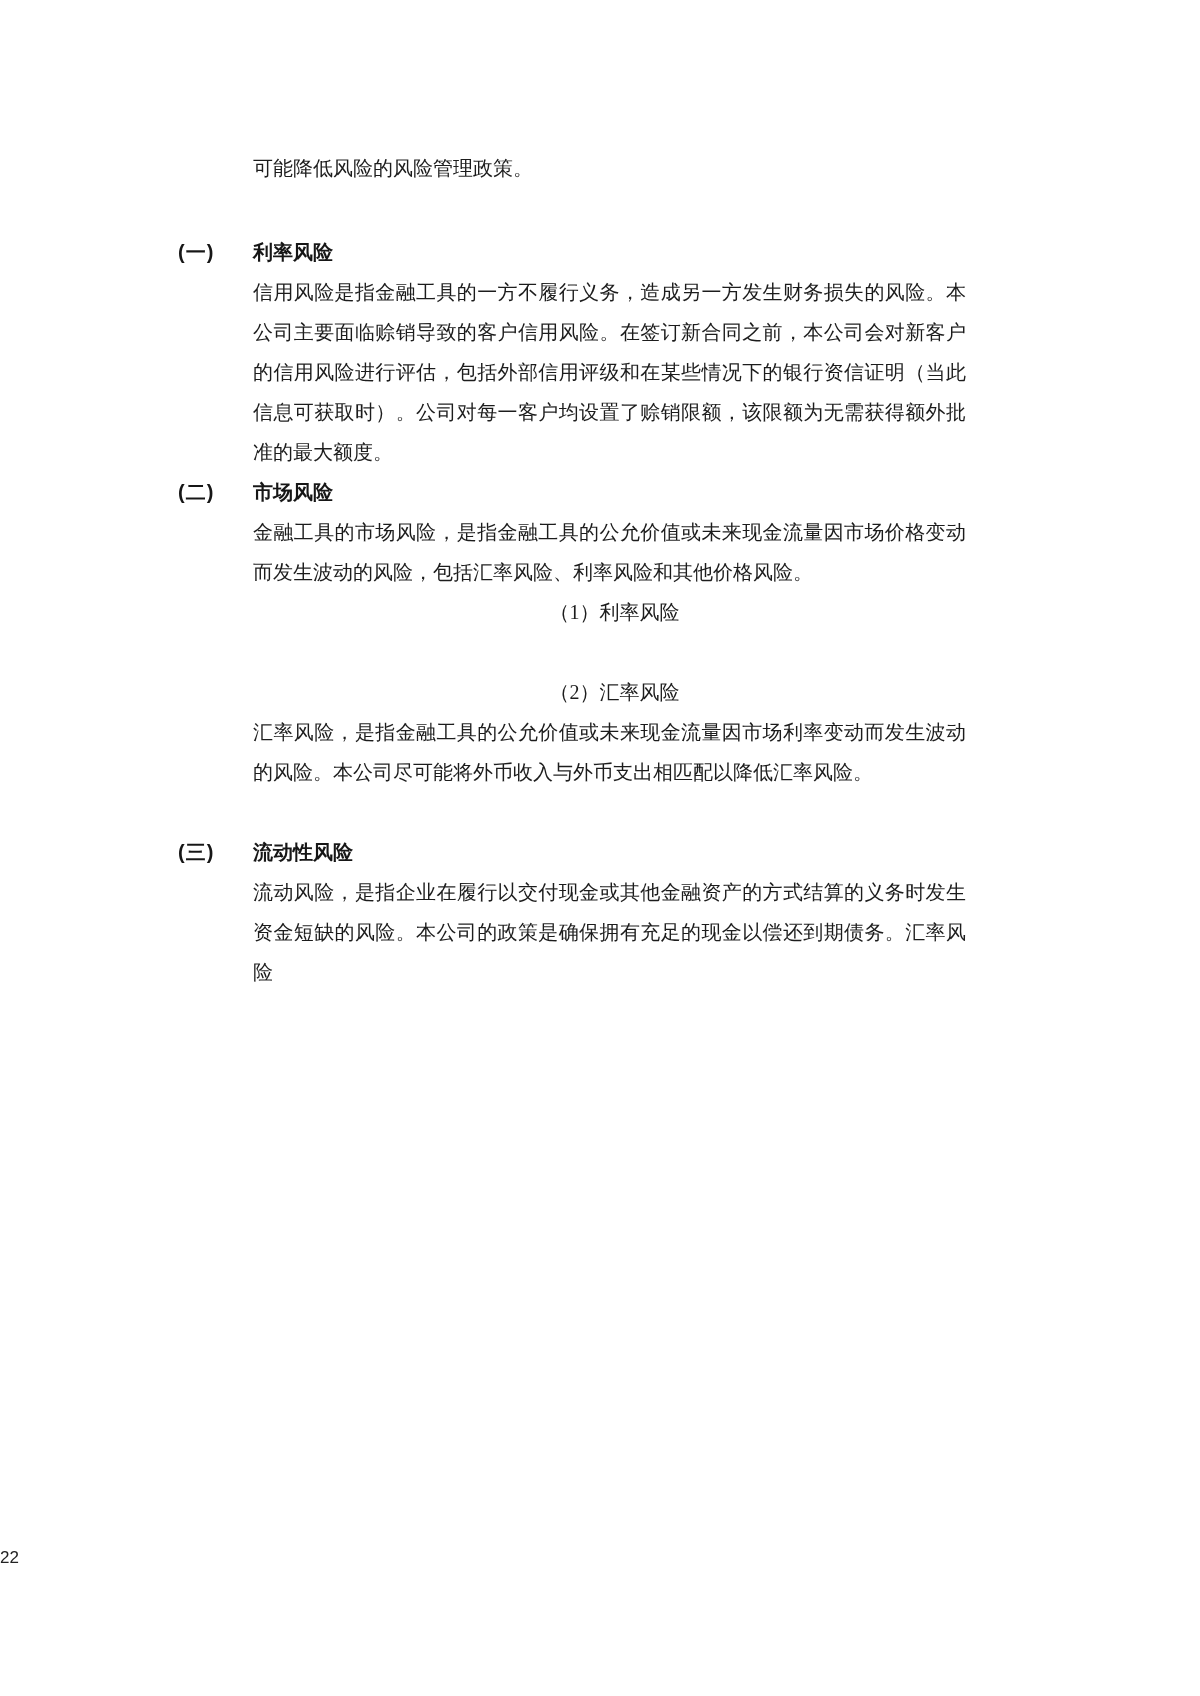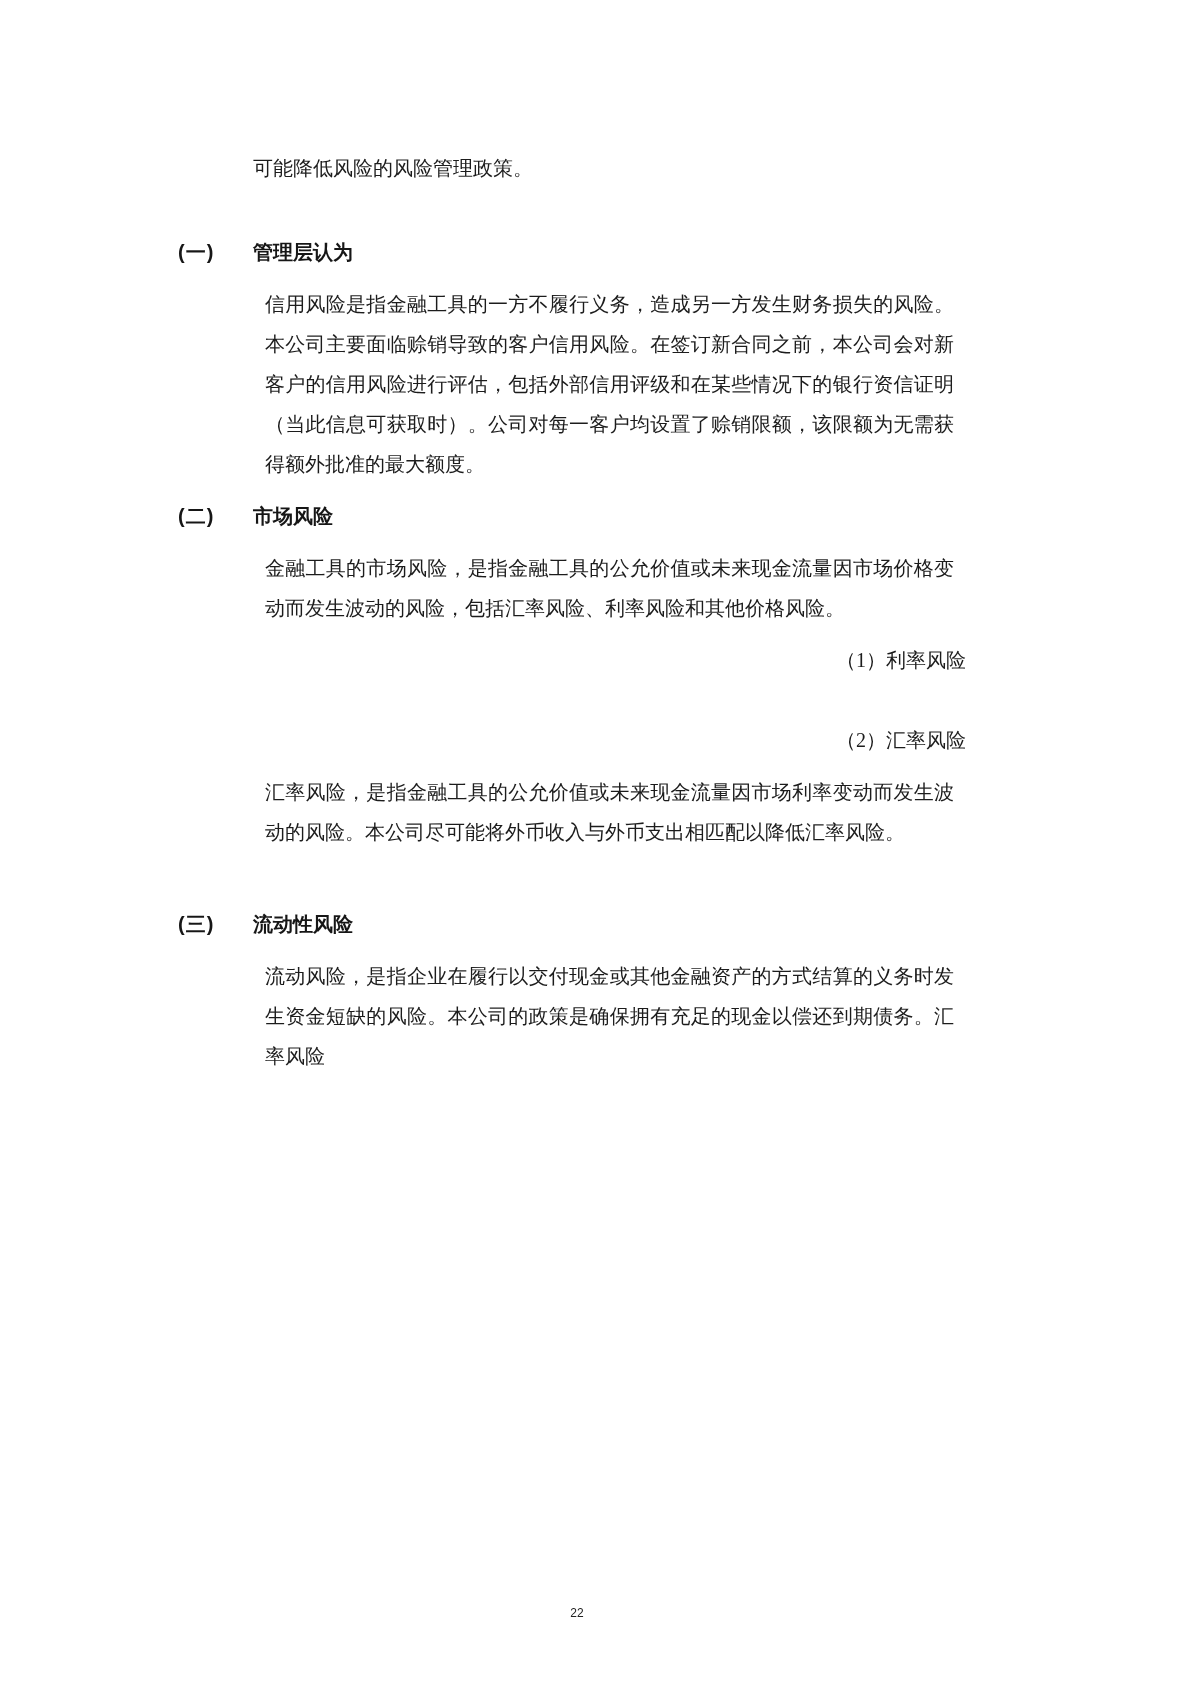--- a/index.html
+++ b/index.html
@@ -20,21 +20,21 @@
   }
   .content {
     position: absolute;
     left: 253px;
     top: 148px;
     width: 713px;
     font-size: 20px;
     line-height: 40px;
   }
   .para {
-    margin: 12px;
+    margin: 0;
     text-align: justify;
     text-justify: inter-character;
   }
   .intro-para {
     margin: 0 0 44px 0;
     text-align: left;
   }
   .sec-heading {
     position: relative;
     margin: 0;
@@ -50,48 +50,47 @@
     top: 0;
     width: 70px;
     font-weight: 700;
     letter-spacing: 1px;
   }
   .subhead {
     margin: 0;
     padding-left: 10px;
     font-size: 20px;
     line-height: 40px;
-    text-align: right;
+    text-align: center;
   }
   .gap {
     height: 40px;
   }
   .page-number {
     position: absolute;
-    top: 1601px;
+    top: 1546px;
     left: 0;
     width: 100%;
-    text-align: center;
     font-family: "Liberation Sans", "DejaVu Sans", sans-serif;
-    font-size: 12px;
+    font-size: 17px;
     line-height: 24px;
     color: #222222;
   }
 </style>
 </head>
 <body>
 
 <div class="page">
   <div class="content">
 
     <p class="para intro-para">可能降低风险的风险管理政策。</p>
 
     <div class="sec-heading">
       <span class="sec-num">(一)</span>
-      <span>管理层认为</span>
+      <span>利率风险</span>
     </div>
     <p class="para">信用风险是指金融工具的一方不履行义务，造成另一方发生财务损失的风险。本公司主要面临赊销导致的客户信用风险。在签订新合同之前，本公司会对新客户的信用风险进行评估，包括外部信用评级和在某些情况下的银行资信证明（当此信息可获取时）。公司对每一客户均设置了赊销限额，该限额为无需获得额外批准的最大额度。</p>
 
     <div class="sec-heading">
       <span class="sec-num">(二)</span>
       <span>市场风险</span>
     </div>
     <p class="para">金融工具的市场风险，是指金融工具的公允价值或未来现金流量因市场价格变动而发生波动的风险，包括汇率风险、利率风险和其他价格风险。</p>
 
     <p class="subhead">（1）利率风险</p>

